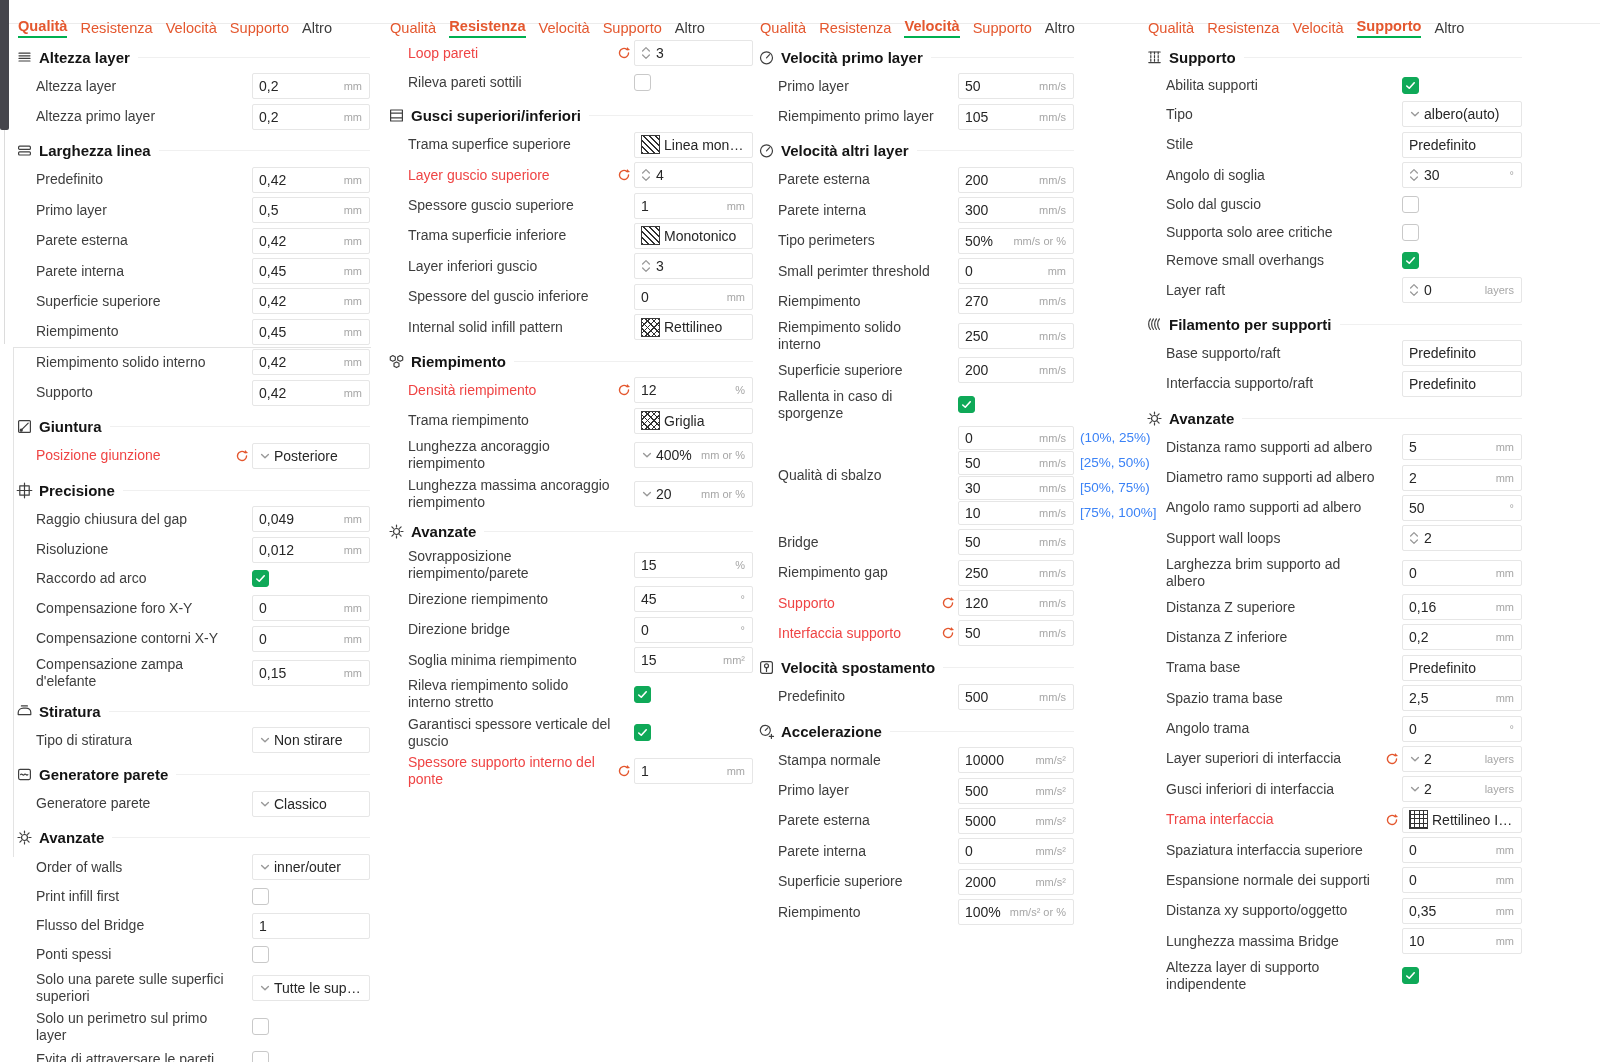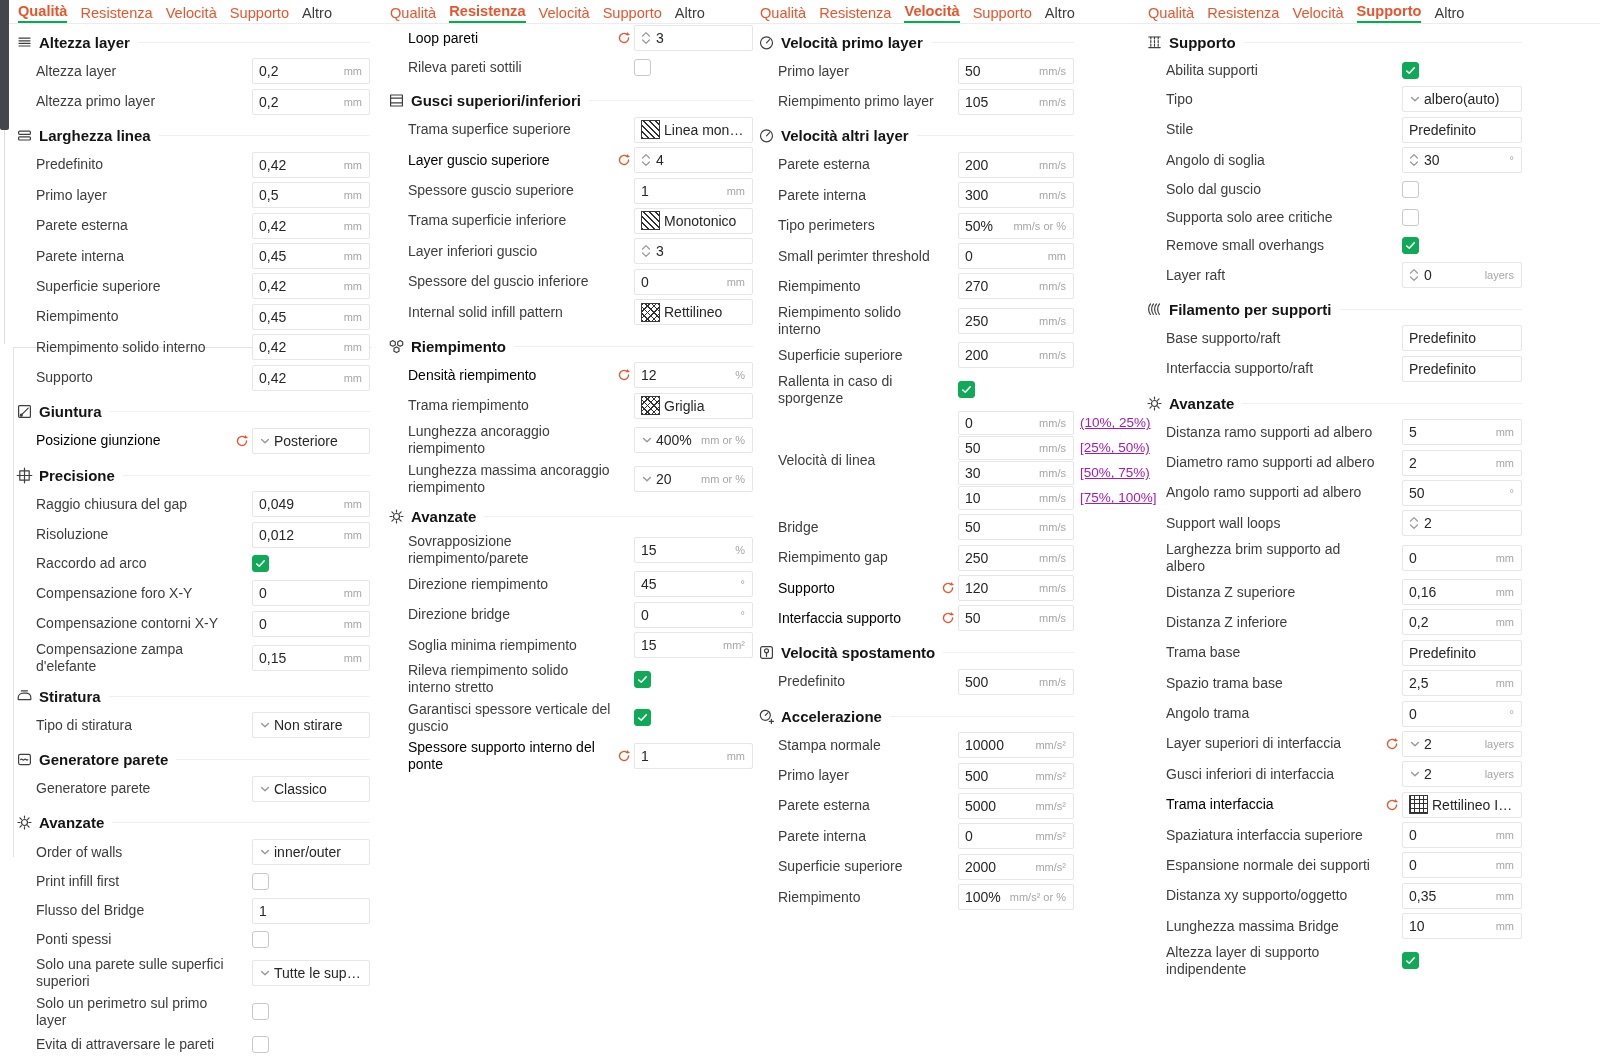--- a/index.html
+++ b/index.html
@@ -11,41 +11,41 @@
   .edge-vlight{position:absolute;left:4px;top:130px;width:1px;height:214px;background:#dcdcdc;}
   .box-v{position:absolute;left:13px;top:347px;width:1px;height:510px;background:#e3e3e3;}
   .box-h{position:absolute;left:13px;top:347px;width:358px;height:1px;background:#e3e3e3;}
 
   .col{position:absolute;top:0;}
   .col1{left:16px;width:354px;--cw:118px;}
   .col2{left:388px;width:365px;--cw:119px;}
   .col3{left:758px;width:316px;--cw:116px;}
   .col4{left:1146px;width:376px;--cw:120px;}
 
-  .tabs{display:flex;gap:13px;align-items:flex-end;height:21px;padding:2px 0 0 2px;font-size:14.6px;white-space:nowrap;}
+  .tabs{display:flex;gap:13px;align-items:flex-end;height:21px;padding:17px 0 0 2px;font-size:14.6px;white-space:nowrap;}
   .tab{color:#3c3c3c;padding-bottom:2px;cursor:pointer;}
   .tab.mod{color:#e4572e;}
   .tab.active{font-weight:700;border-bottom:2px solid #00b050;}
 
   .sec{display:flex;align-items:center;margin:7px 0 2px 0;min-height:24px;}
   .sicon{width:17px;height:17px;flex:none;display:inline-flex;align-items:center;justify-content:center;margin-right:6px;}
   .sicon svg{width:17px;height:17px;display:block;}
   .ttl{font-size:15px;font-weight:700;color:#141414;white-space:nowrap;}
   .hline{flex:1;height:1px;background:#f0f0f0;margin-left:8px;}
 
   .row{display:flex;align-items:center;min-height:28.2px;padding:2.2px 0;box-sizing:border-box;}
   .lbl{flex:1;margin-left:20px;font-size:14px;color:#3d3d3d;line-height:17px;}
-  .lbl.mod{color:#000000;}
+  .lbl.mod{color:#ef4444;}
   .uslot{width:20px;flex:none;display:flex;justify-content:center;align-items:center;}
   .ctrl{width:var(--cw);flex:none;display:flex;align-items:center;}
   .field{width:100%;height:26px;box-sizing:border-box;border:1px solid #e6e6e6;border-radius:2px;background:#fff;display:flex;align-items:center;padding:0 7px 0 6px;overflow:hidden;}
   .field.mini{height:24px;flex:none;width:var(--cw);}
   .val{flex:1;font-size:14px;color:#262626;white-space:nowrap;overflow:hidden;text-overflow:ellipsis;}
   .unit{font-size:11px;color:#a6a6a6;margin-left:3px;white-space:nowrap;flex:none;}
-  .sfx{font-size:13.5px;color:#a21caf;margin-left:6px;white-space:nowrap;flex:none;text-decoration:underline;}
+  .sfx{font-size:13.5px;color:#3b82f6;margin-left:6px;white-space:nowrap;flex:none;}
   .cb{width:17px;height:17px;box-sizing:border-box;border:1px solid #c9c9c9;border-radius:3px;background:#fff;display:flex;align-items:center;justify-content:center;}
   .cb.on{background:#0fa958;border-color:#0fa958;}
   .cb svg{width:13px;height:13px;display:block;}
   .pat{width:19px;height:19px;box-sizing:border-box;border:1px solid #3a3a3a;margin-right:4px;flex:none;background-color:#fff;}
   .p-diag{background-image:repeating-linear-gradient(45deg,#303030 0,#303030 1.2px,transparent 1.2px,transparent 4.2px);}
   .p-cross{background-image:repeating-linear-gradient(45deg,#303030 0,#303030 1.1px,transparent 1.1px,transparent 4.6px),repeating-linear-gradient(135deg,#303030 0,#303030 1.1px,transparent 1.1px,transparent 4.6px);}
   .p-grid{background-image:repeating-linear-gradient(0deg,#303030 0,#303030 1px,transparent 1px,transparent 4.5px),repeating-linear-gradient(90deg,#303030 0,#303030 1px,transparent 1px,transparent 4.5px);}
   .grpwrap{display:flex;flex-direction:column;gap:1px;flex:none;width:var(--cw);}
   .grow{display:flex;align-items:center;width:var(--cw);}
   .chev{flex:none;margin-right:3px;display:block;}
@@ -795,21 +795,21 @@
         <span class="uslot"></span>
         <div class="ctrl">
           <span class="cb on" role="checkbox" aria-checked="true">
             <svg viewBox="0 0 16 16">
               <path d="M3.4 8.6 6.5 11.4 12.6 4.7" fill="none" stroke="#fff" stroke-width="2" stroke-linecap="round" stroke-linejoin="round"></path>
             </svg>
           </span>
         </div>
       </div>
       <div class="row">
-        <span class="lbl">Velocità di linea</span>
+        <span class="lbl">Qualità di sbalzo</span>
         <span class="uslot"></span>
         <div class="grpwrap">
           <div class="grow">
             <div class="field mini">
               <span class="val">0</span>
               <span class="unit">mm/s</span>
             </div>
             <span class="sfx">(10%, 25%)</span>
           </div>
           <div class="grow">

